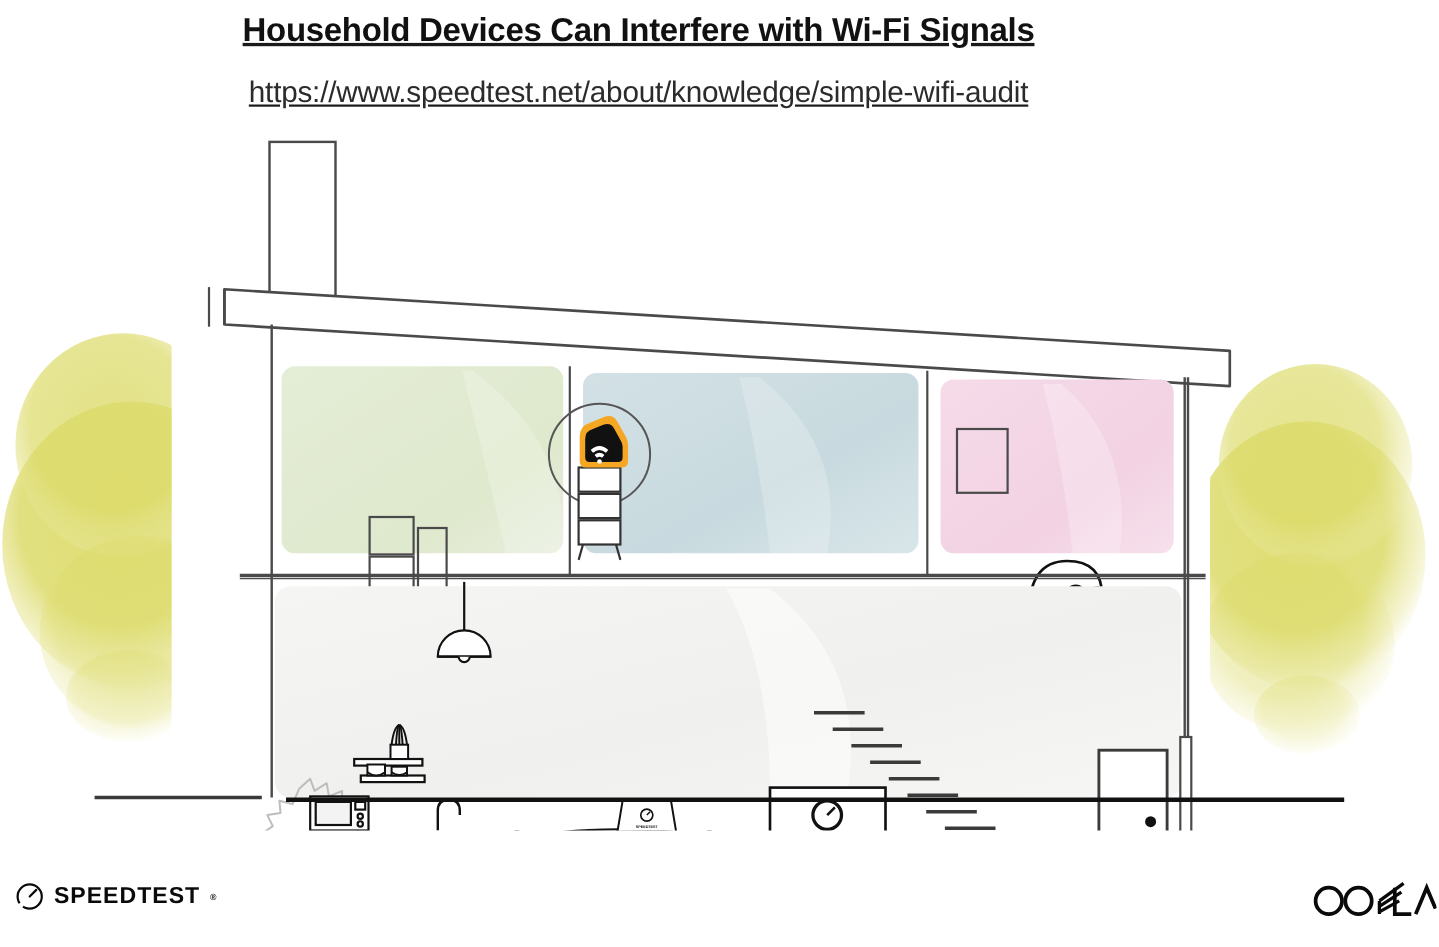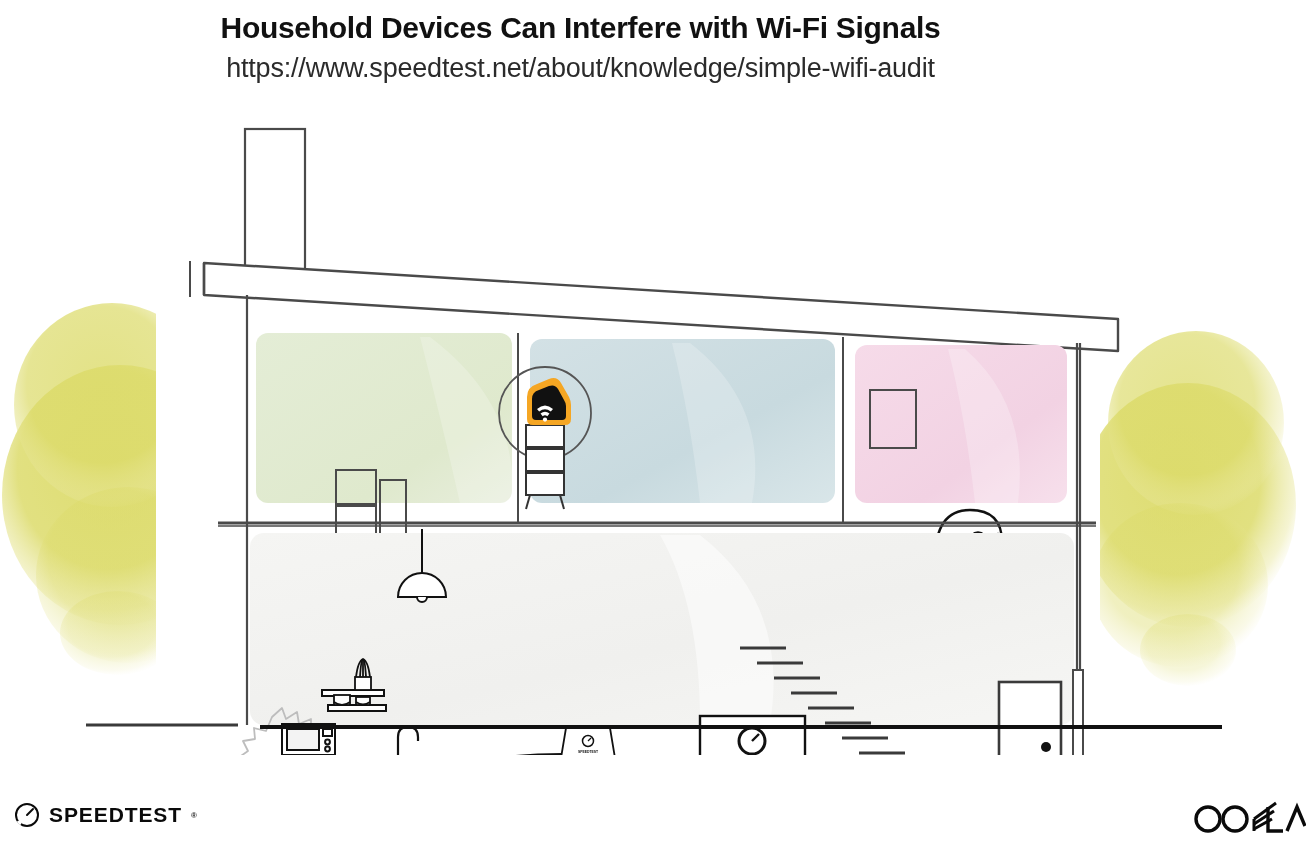--- a/index.html
+++ b/index.html
@@ -1,24 +1,24 @@
 <!DOCTYPE html>
 <html><head>
 <meta charset="utf-8">
 <style>
   html,body{margin:0;padding:0;background:#ffffff;}
   body{width:1308px;height:861px;position:relative;overflow:hidden;
        font-family:"Liberation Sans",sans-serif;color:#1a1a1a;}
   .page{position:absolute;inset:0;}
 
   
-  .header{position:absolute;left:0;top:0;width:1161px;text-align:center;}
+  .header{position:absolute;left:0;top:0;width:1161px;text-align:center;text-decoration:underline;}
   .title{font-size:30px;font-weight:700;letter-spacing:-.3px;color:#111;
          margin:10px 0 0 0;line-height:1.2;}
-  .subtitle{font-size:27px;font-weight:400;color:#2b2b2b;margin:6px 0 0 0;
+  .subtitle{font-size:27px;font-weight:400;color:#2b2b2b;margin:22px 0 0 0;
             line-height:1.2;letter-spacing:-.2px;}
 
   
   .scene{position:absolute;left:0;top:105px;width:1308px;height:650px;}
   .svgroot{position:absolute;left:0;top:0;}
 
   
   .footer{position:absolute;left:0;top:790px;width:1308px;height:60px;}
   .brand-left{position:absolute;left:14px;top:12px;display:flex;align-items:center;gap:9px;}
   .brand-word{font-size:21px;font-weight:700;letter-spacing:.9px;color:#0a0a0a;}

